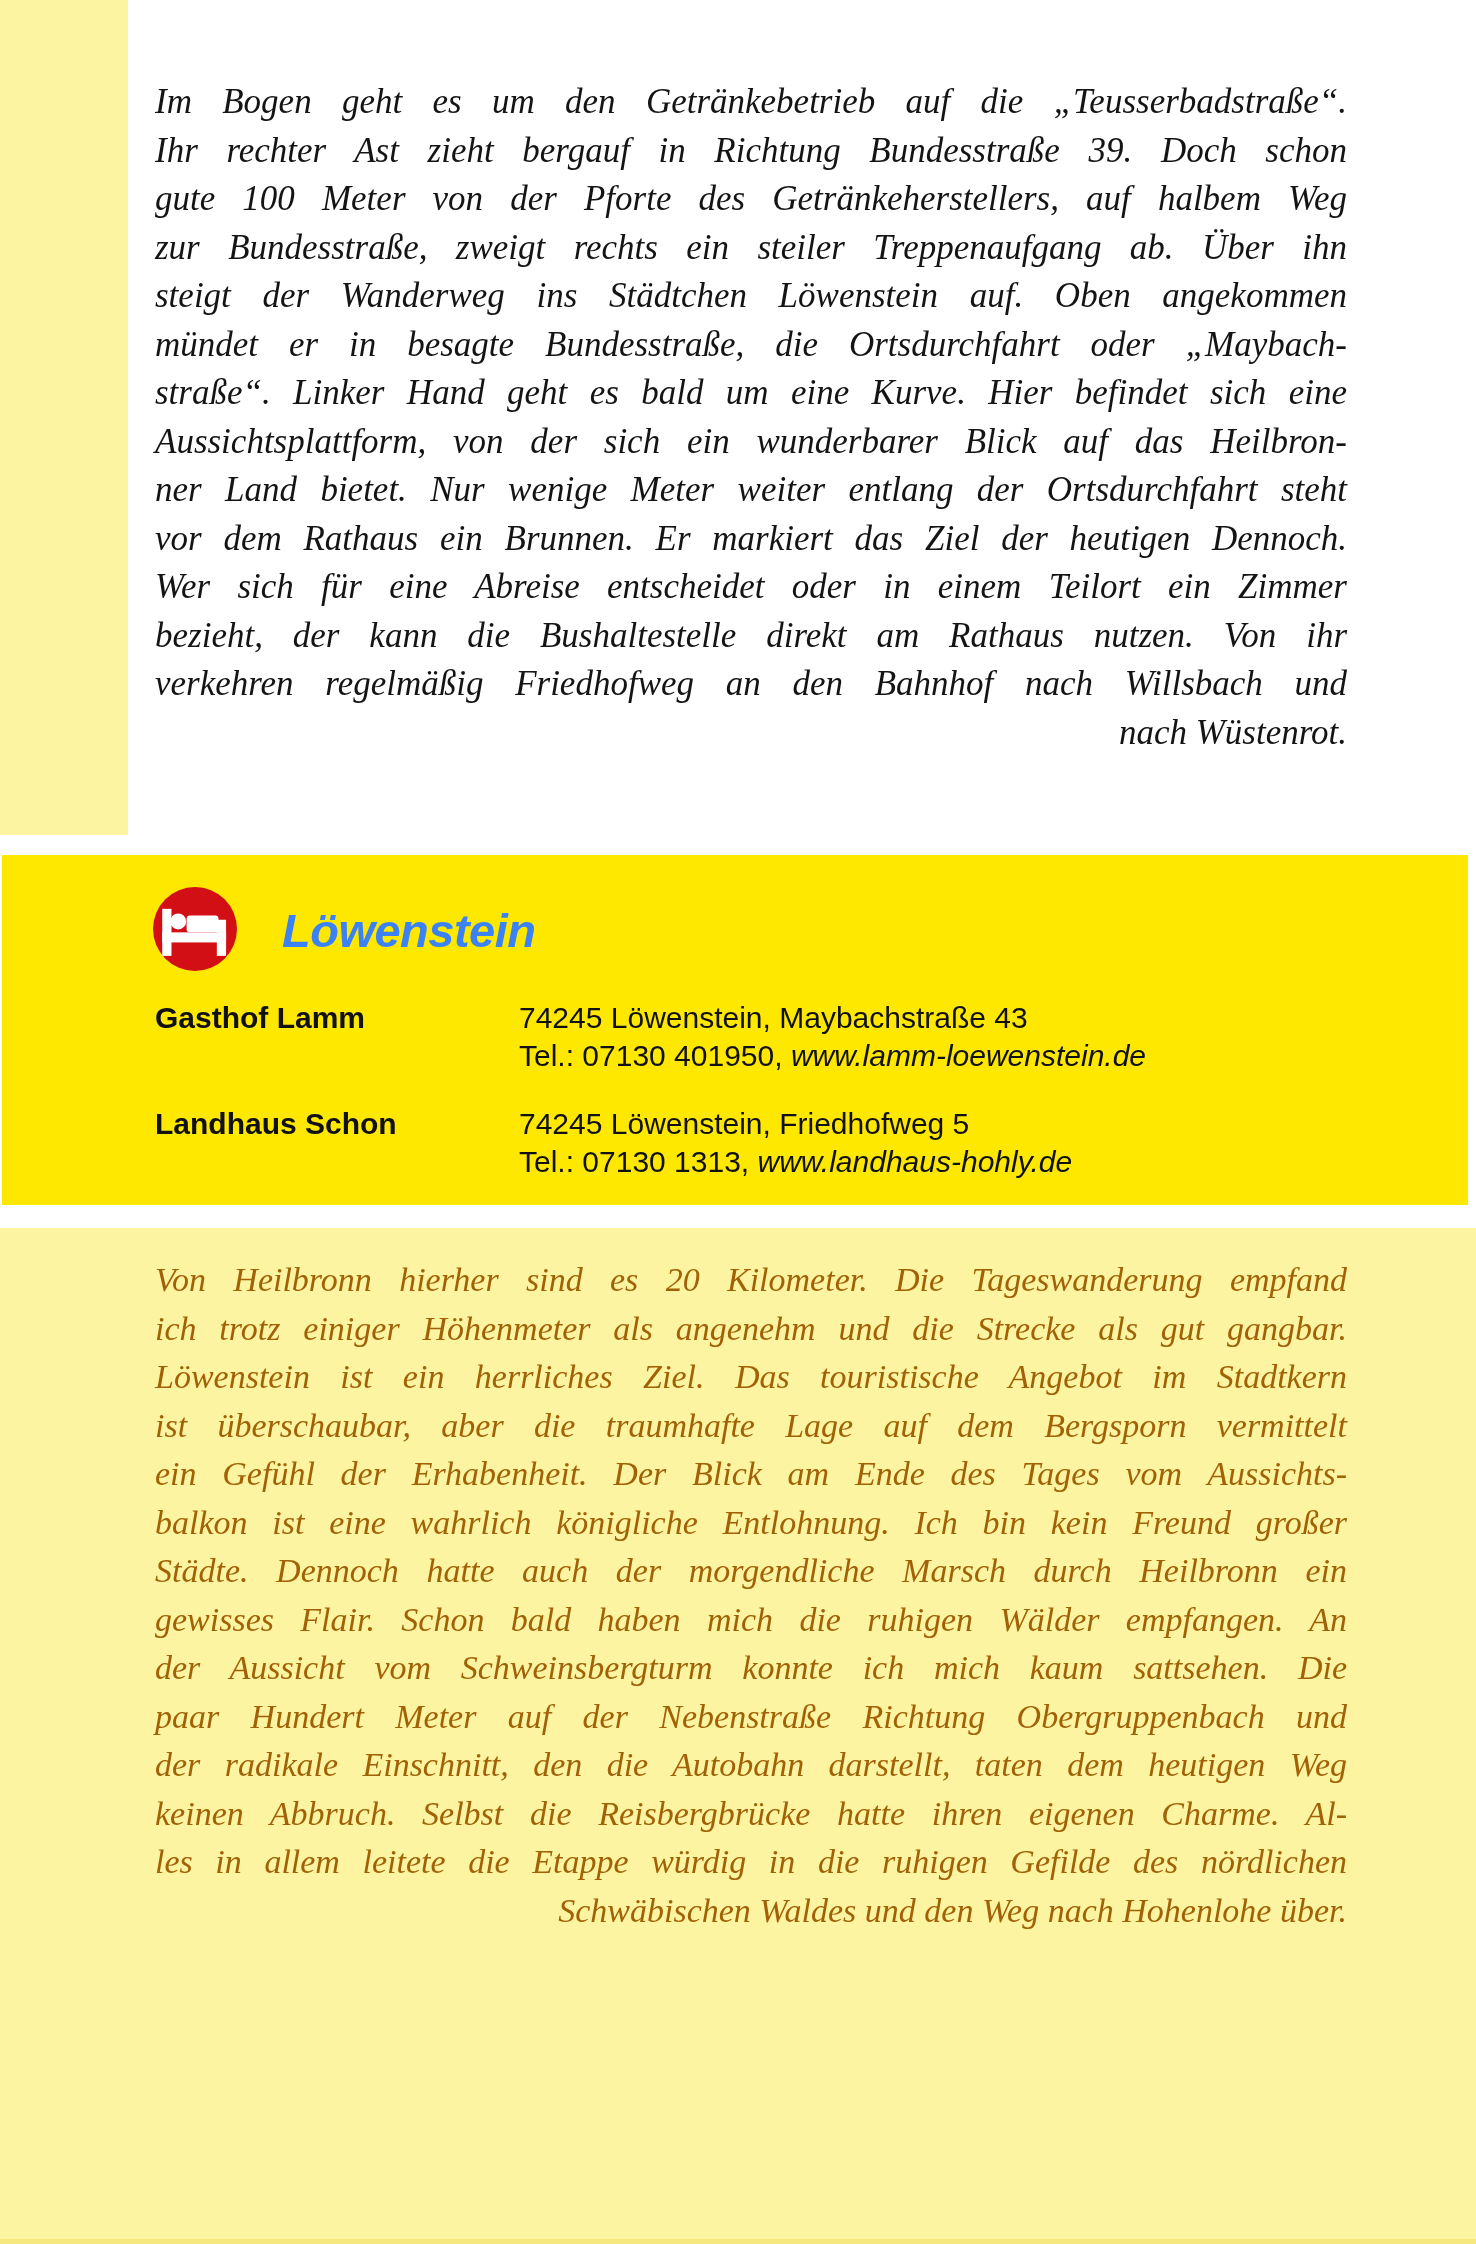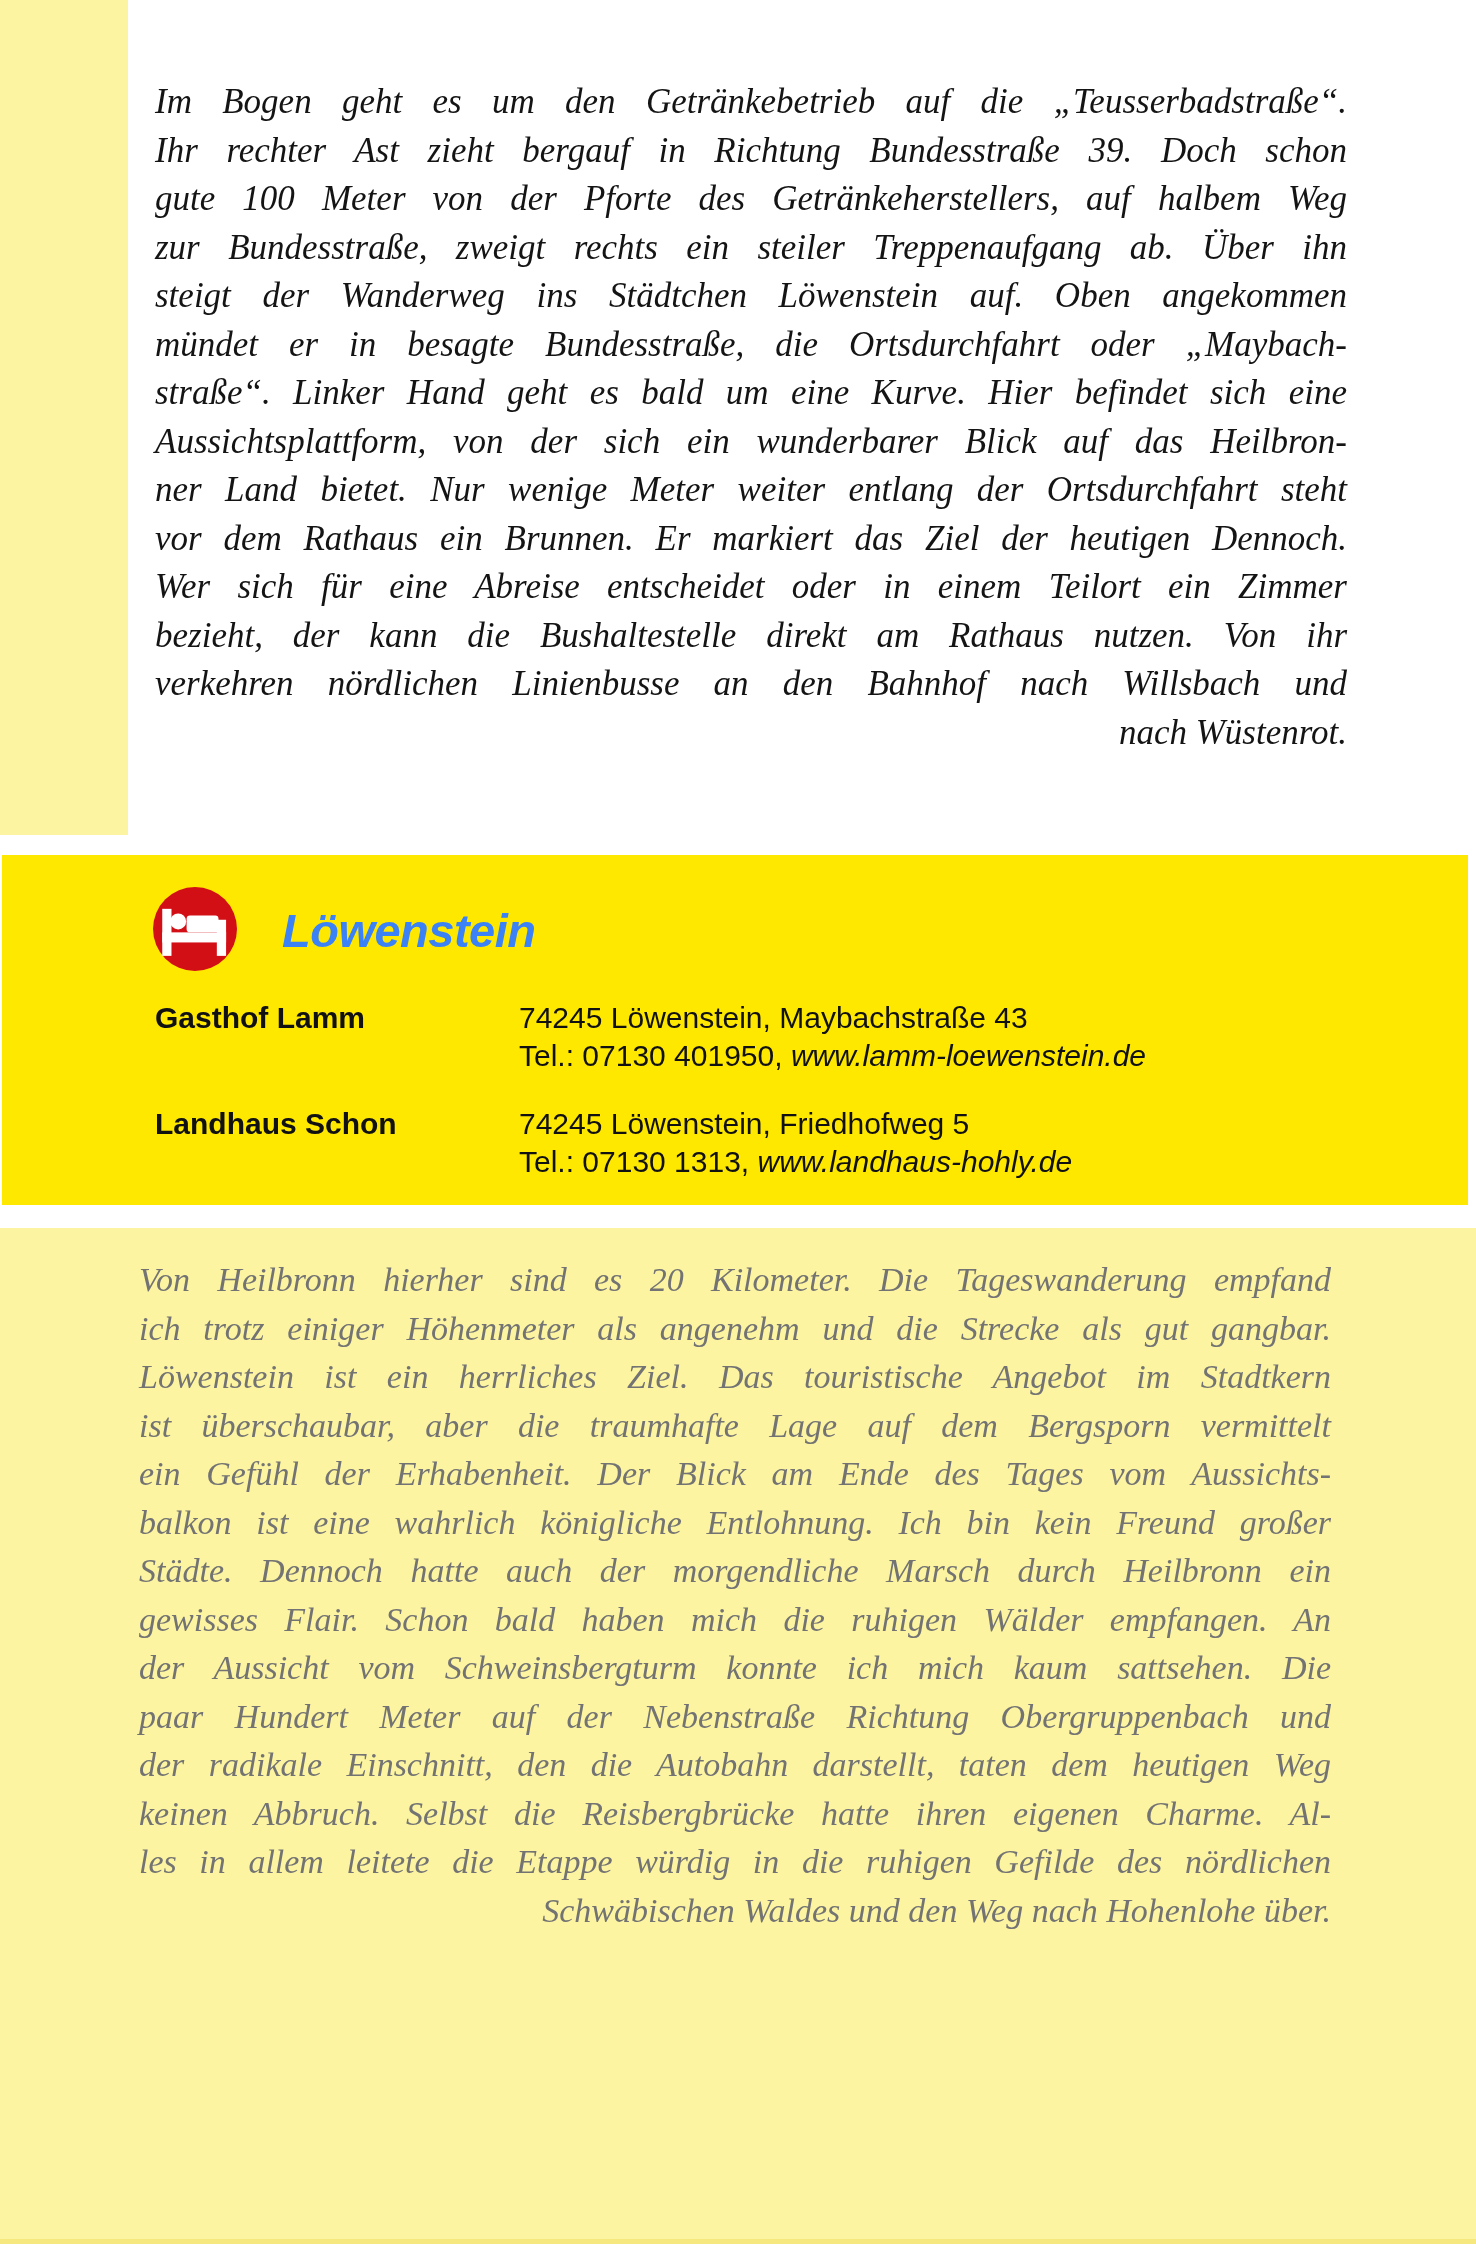--- a/index.html
+++ b/index.html
@@ -24,22 +24,22 @@
   }
   .entry-row{position:absolute;left:155px;width:1240px;font-family:"Liberation Sans", sans-serif;font-size:30px;line-height:38px;color:#111;}
   .entry-row .ename{position:absolute;left:0;top:0;font-weight:700;width:340px;}
   .entry-row .edata{position:absolute;left:364px;top:0;width:870px;}
   #entry-0{top:999px;}
   #entry-1{top:1105px;}
   .eurl{font-style:italic;}
   
   #commentary-box{left:0;top:1228px;width:1476px;height:1016px;background:var(--pale_yellow);}
   #commentary-paragraph{
-    left:139px;top:1256px;width:1192px;font-size:34px;line-height:48.5px;
-    font-style:italic;color:#737373;
+    left:155px;top:1256px;width:1192px;font-size:34px;line-height:48.5px;
+    font-style:italic;color:#a16207;
   }
   #bottom-edge-strip{left:0;bottom:0;width:1476px;height:5px;background:var(--edge_yellow);}
   svg{display:block;}
 </style>
 </head>
 <body>
 
 <div class="abs" id="margin-band"></div>
 
 <div class="abs" id="main-paragraph">
@@ -48,21 +48,21 @@
     <div class="jline">gute 100 Meter von der Pforte des Getränkeherstellers, auf halbem Weg</div>
     <div class="jline">zur Bundesstraße, zweigt rechts ein steiler Treppenaufgang ab. Über ihn</div>
     <div class="jline">steigt der Wanderweg ins Städtchen Löwenstein auf. Oben angekommen</div>
     <div class="jline">mündet er in besagte Bundesstraße, die Ortsdurchfahrt oder „Maybach-</div>
     <div class="jline">straße“. Linker Hand geht es bald um eine Kurve. Hier befindet sich eine</div>
     <div class="jline">Aussichtsplattform, von der sich ein wunderbarer Blick auf das Heilbron-</div>
     <div class="jline">ner Land bietet. Nur wenige Meter weiter entlang der Ortsdurchfahrt steht</div>
     <div class="jline">vor dem Rathaus ein Brunnen. Er markiert das Ziel der heutigen Dennoch.</div>
     <div class="jline">Wer sich für eine Abreise entscheidet oder in einem Teilort ein Zimmer</div>
     <div class="jline">bezieht, der kann die Bushaltestelle direkt am Rathaus nutzen. Von ihr</div>
-    <div class="jline">verkehren nördlichen Linienbusse an den Bahnhof nach Willsbach und</div>
+    <div class="jline">verkehren regelmäßig Friedhofweg an den Bahnhof nach Willsbach und</div>
     <div class="lline">nach Wüstenrot.</div>
   </div>
 
 <div class="abs" id="info-box"></div>
 
 <div class="abs" id="bed-badge">
   <svg viewBox="0 0 100 100" width="84" height="84" aria-hidden="true">
     <circle cx="50" cy="50" r="50" fill="#d30f16"></circle>
     <rect x="11" y="26" width="11" height="56" fill="#ffffff"></rect>
     <rect x="11" y="54" width="76" height="12" fill="#ffffff"></rect>

